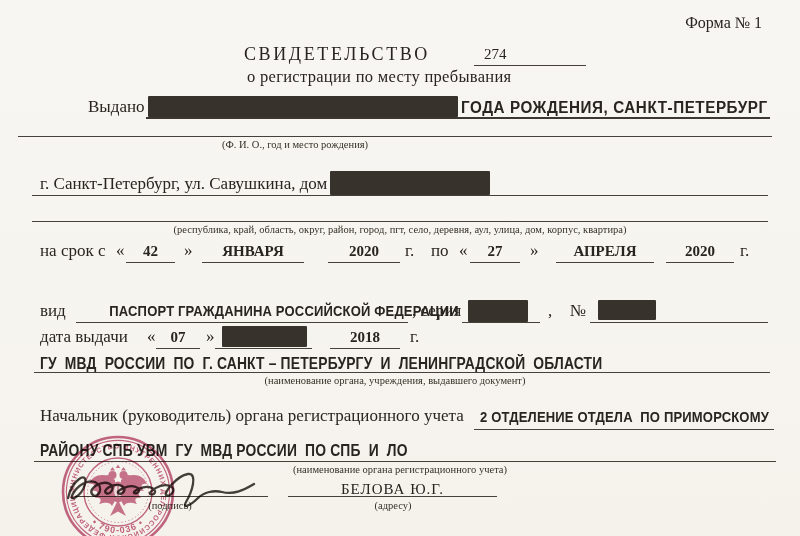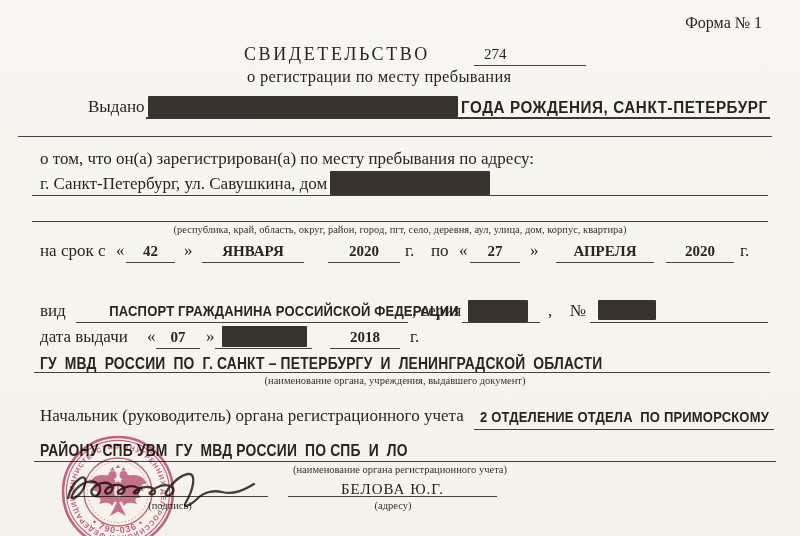--- a/index.html
+++ b/index.html
@@ -43,22 +43,22 @@
 
   <div class="abs title" style="left:244px;top:44px;">СВИДЕТЕЛЬСТВО</div>
   <div class="blank" style="left:474px;top:44px;width:102px;font-size:15px;font-weight:normal;text-align:left;padding-left:10px;"><span>274</span></div>
   <div class="abs subtitle" style="left:247px;top:67px;">о регистрации по месту пребывания</div>
 
   <div class="abs t17" style="left:88px;top:97px;">Выдано</div>
   <div class="redact" style="left:148px;top:96px;width:310px;height:21px;"></div>
   <div class="abs" style="left:461px;top:99px;"><span class="fillsans" style="font-size:16px;">ГОДА РОЖДЕНИЯ, САНКТ-ПЕТЕРБУРГ</span></div>
   <div class="rule2" style="left:146px;top:117px;width:624px;"></div>
   <div class="rule" style="left:18px;top:136px;width:754px;"></div>
+  <div class="abs cap" style="left:195px;top:139px;width:200px;">(Ф. И. О., год и место рождения)</div>
 
-  <div class="abs t17" style="left:40px;top:149px;">о том, что он(а) зарегистрирован(а) по месту пребывания по адресу:</div>
   <div class="abs t17" style="left:40px;top:174px;">г. Санкт-Петербург, ул. Савушкина, дом</div>
   <div class="redact" style="left:330px;top:171px;width:160px;height:24px;"></div>
   <div class="rule" style="left:32px;top:195px;width:736px;"></div>
   <div class="rule" style="left:32px;top:221px;width:736px;"></div>
   <div class="abs cap" style="left:120px;top:224px;width:560px;">(республика, край, область, округ, район, город, пгт, село, деревня, аул, улица, дом, корпус, квартира)</div>
 
   <div class="abs t17" style="left:40px;top:241px;">на срок с</div>
   <div class="abs t17" style="left:116px;top:241px;">«</div>
   <div class="blank" style="left:126px;top:241px;width:49px;">42</div>
   <div class="abs t17" style="left:184px;top:241px;">»</div>

